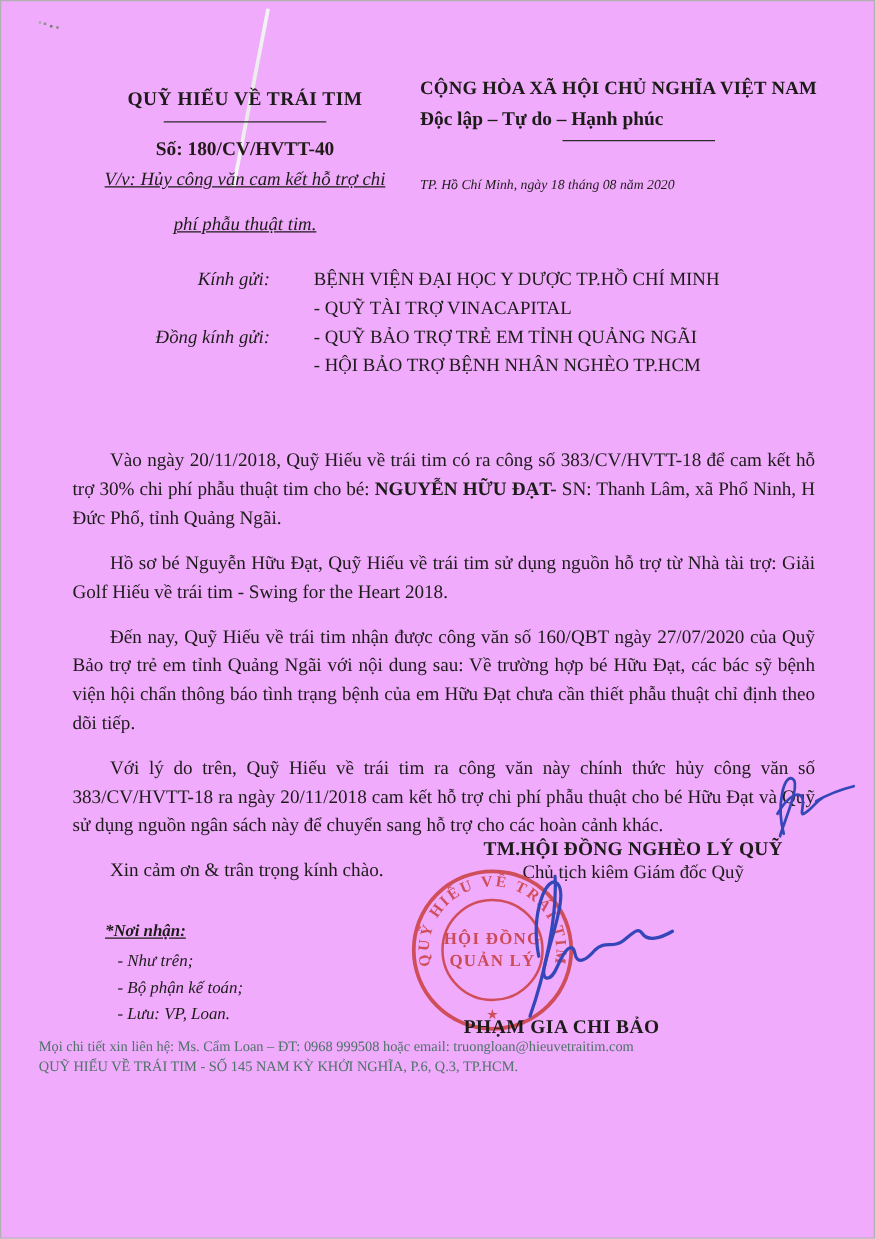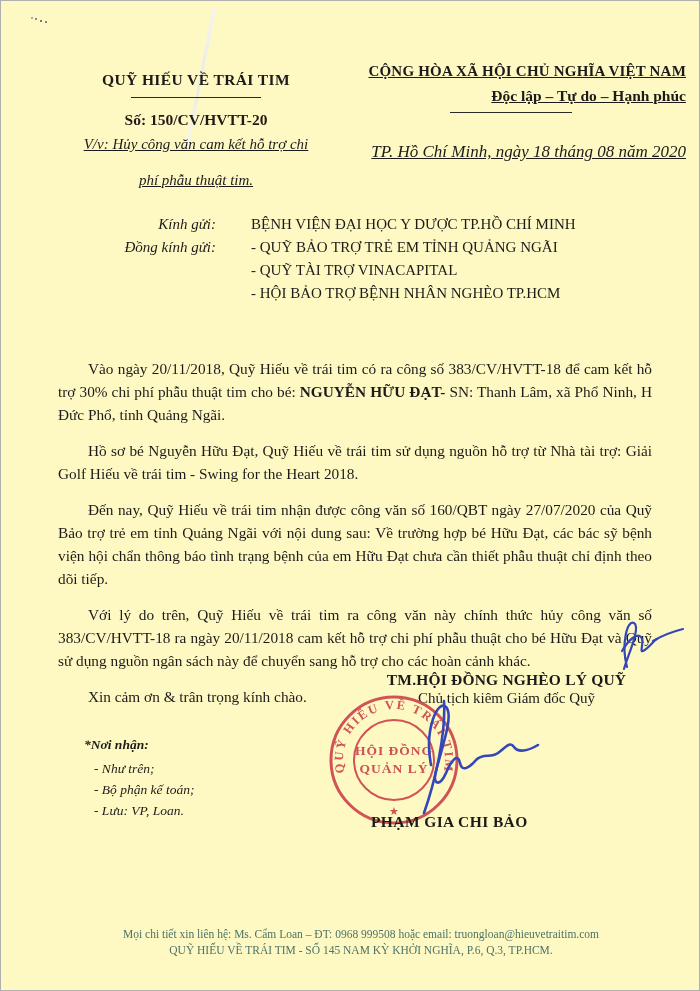--- a/index.html
+++ b/index.html
@@ -1,43 +1,43 @@
 <!DOCTYPE html>
 <html lang="vi"><head>
 <meta charset="utf-8">
 <style>
   * { margin:0; padding:0; box-sizing:border-box; }
   html,body { background:#ffffff; }
   body { font-family:"Liberation Serif","DejaVu Serif",serif; color:#1d1b1a; }
   .page{
     position:relative; width:700px; height:991px; margin:0 auto;
-    background:#fef9c3; border:1px solid #b0b0b0; overflow:hidden;
+    background:#f0abfc; border:1px solid #b0b0b0; overflow:hidden;
   }
   
   .crease{
     position:absolute; left:212px; top:6px; width:3px; height:145px;
     background:linear-gradient(to bottom, #f4f4f4, #e9e9e9 55%, #f8f8f8);
     transform:rotate(11deg); transform-origin:top center;
   }
   .speckles{
     position:absolute; left:34px; top:17px; width:2px; height:2px; background:#8d8d8d;
     box-shadow:5px 2px 0 #777, 10px 3px 0 #888, -4px -1px 0 #aaa;
   }
   
   .hdr-left{ position:absolute; left:55px; top:70px; width:280px; text-align:center; }
   .org-name{ font-weight:bold; font-size:15.5px; letter-spacing:.4px; }
   .org-underline{ width:130px; margin:8px auto 0; border-top:1.5px solid #2a2a2a; }
   .doc-number{ font-weight:bold; font-size:15.5px; margin-top:13px; color:#221a18; }
   .subject{ font-style:italic; font-size:15px; line-height:20px; margin-top:5px;text-decoration:underline; }
   
-  .hdr-right{ position:absolute; left:335px; top:62px; width:350px; text-align:right;text-decoration:underline; }
+  .hdr-right{ position:absolute; left:335px; top:62px; width:350px; text-align:left; }
   .national-title{ font-weight:bold; font-size:15px; letter-spacing:.2px; }
   .motto{ font-weight:bold; font-size:15.5px; margin-top:7px; }
   .motto-underline{ width:122px; margin:7px auto 0; border-top:1.5px solid #2a2a2a; }
-  .date-line{ font-style:italic; font-size:17px; margin-top:29px; }
+  .date-line{ font-style:italic; font-size:11px; margin-top:29px; }
   
   .recipients{ position:absolute; left:60px; top:212px; width:595px; font-size:15px; }
   .r-row{ display:flex; line-height:23px;align-items:flex-end; }
   .r-label{ width:155px; text-align:right; font-style:italic; flex-shrink:0; }
   .r-value{ padding-left:35px; font-weight:normal; }
   
   .body-text{ position:absolute; left:57px; top:320px; width:594px;
     font-size:15.3px; line-height:23px; text-align:justify;margin-top:36px; }
   .body-text p{ margin:0 0 13px; text-indent:30px; }
   .b{ font-weight:bold; }
@@ -45,61 +45,61 @@
   .sig-block{ position:absolute; left:358px; top:670px; width:295px; text-align:center; }
   .board-title{ font-weight:bold; font-size:15.5px; letter-spacing:.2px; }
   .signer-title{ font-size:15px; margin-top:1px; }
   .signer-name{ position:absolute; left:370px; top:812px; width:270px; text-align:left;
     font-weight:bold; font-size:15.5px; letter-spacing:.4px; }
   .stamp-wrap{ position:absolute; left:322px; top:688px; width:142px; height:142px; opacity:.92; }
   .sig-main{ position:absolute; left:385px; top:686px; width:160px; height:140px; }
   .sig-initial{ position:absolute; left:596px; top:604px; width:90px; height:75px; }
   
   .noi-nhan{ position:absolute; left:83px; top:736px; font-size:13.5px; font-style:italic; }
-  .nn-label{ font-weight:bold; margin-bottom:5px; }
+  .nn-label{ font-weight:bold; text-decoration:underline; margin-bottom:5px; }
   .nn-item{ line-height:21px; padding-left:10px; }
   
-  .footer{ position:absolute; left:30px; top:926px; width:660px; text-align:center;
+  .footer{ position:absolute; left:30px; top:830px; width:660px; text-align:left;
     font-size:11.5px; line-height:15.5px; }
 </style>
 </head>
 <body>
 
 <div class="page">
 
   <div class="crease"></div>
   <div class="speckles"></div>
 
   <div class="hdr-left">
     <div class="org-name">QUỸ HIẾU VỀ TRÁI TIM</div>
     <div class="org-underline"></div>
-    <div class="doc-number">Số: 150/CV/HVTT-20</div>
+    <div class="doc-number">Số: 180/CV/HVTT-40</div>
     <div class="subject">V/v: Hủy công văn cam kết hỗ trợ chi</div>
     <div class="subject" style="margin-top:16px;">phí phẫu thuật tim.</div>
   </div>
 
   <div class="hdr-right">
     <div class="national-title">CỘNG HÒA XÃ HỘI CHỦ NGHĨA VIỆT NAM</div>
     <div class="motto">Độc lập – Tự do – Hạnh phúc</div>
     <div class="motto-underline"></div>
     <div class="date-line">TP. Hồ Chí Minh, ngày 18 tháng 08 năm 2020</div>
   </div>
 
   <div class="recipients">
     <div class="r-row">
       <div class="r-label">Kính gửi:</div>
       <div class="r-value">BỆNH VIỆN ĐẠI HỌC Y DƯỢC TP.HỒ CHÍ MINH</div>
     </div>
     <div class="r-row">
+      <div class="r-label"></div>
+      <div class="r-value">- QUỸ TÀI TRỢ VINACAPITAL</div>
+    </div>
+    <div class="r-row">
       <div class="r-label">Đồng kính gửi:</div>
       <div class="r-value">- QUỸ BẢO TRỢ TRẺ EM TỈNH QUẢNG NGÃI</div>
-    </div>
-    <div class="r-row">
-      <div class="r-label"></div>
-      <div class="r-value">- QUỸ TÀI TRỢ VINACAPITAL</div>
     </div>
     <div class="r-row">
       <div class="r-label"></div>
       <div class="r-value">- HỘI BẢO TRỢ BỆNH NHÂN NGHÈO TP.HCM</div>
     </div>
   </div>
 
   <div class="body-text">
     <p><span>Vào ngày 20/11/2018, Quỹ Hiếu về trái tim có ra công số 383/CV/HVTT-18 để cam kết hỗ trợ 30% chi phí phẫu thuật tim cho bé: </span><span class="b">NGUYỄN HỮU ĐẠT-</span><span> SN: Thanh Lâm, xã Phổ Ninh, H Đức Phổ, tỉnh Quảng Ngãi.</span></p>
     <p>Hồ sơ bé Nguyễn Hữu Đạt, Quỹ Hiếu về trái tim sử dụng nguồn hỗ trợ từ Nhà tài trợ: Giải Golf Hiếu về trái tim - Swing for the Heart 2018.</p>

